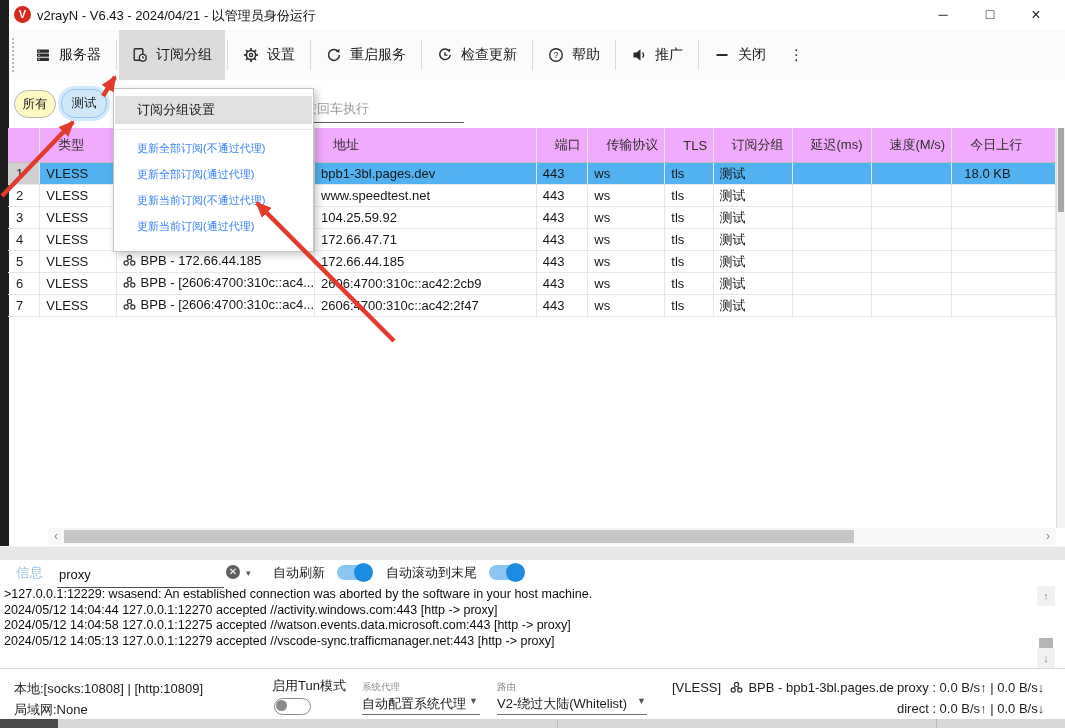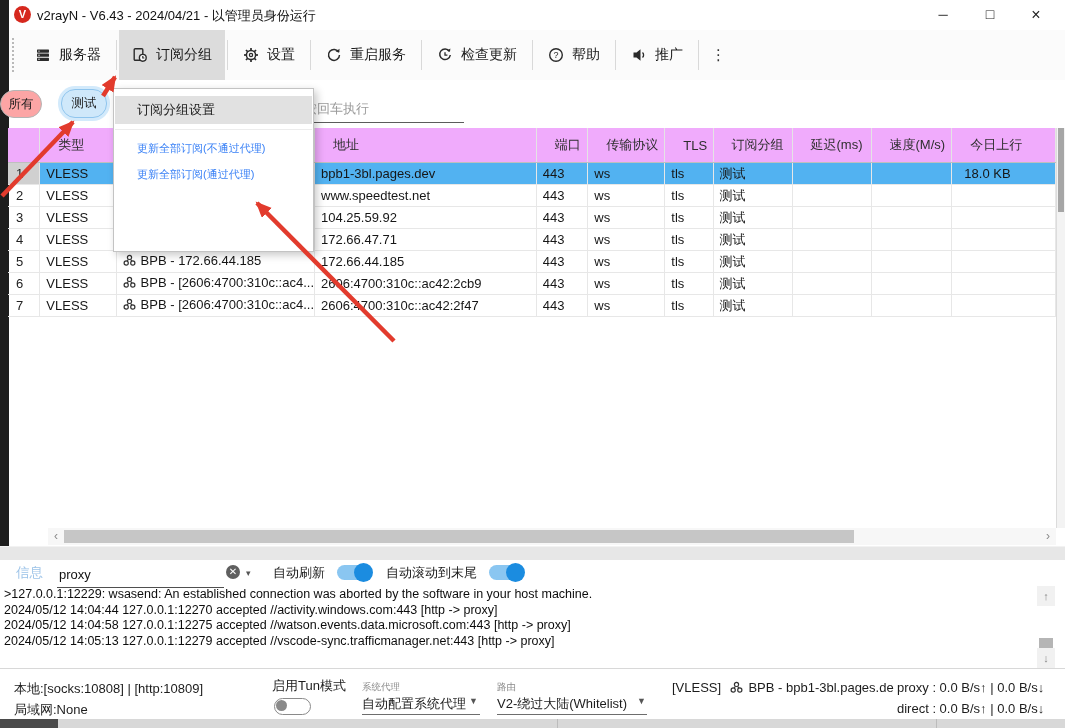--- a/index.html
+++ b/index.html
@@ -16,21 +16,21 @@
   
   .toolbar{position:absolute;left:9px;top:30px;width:1056px;height:50px;background:#fbfbfb;display:flex;align-items:stretch;}
   .grip{width:4px;margin:8px 4px 8px 3px;border-left:2px dotted #b9b9b9;}
   .tbtn{display:flex;align-items:center;gap:8px;padding:0 13px;font-size:14px;color:#1a1a1a;justify-content:space-between;}
   .tbtn.active{background:#dcdcdc;}
   .tsep{width:1px;background:#d9d9d9;margin:10px 2px;}
   .ticon{display:flex;align-items:center;}
   .overflow-dots{display:flex;align-items:center;padding:0 10px;font-size:15px;color:#333;letter-spacing:0;}
   
   .tab-pill{position:absolute;font-size:12.5px;text-align:center;border-radius:14px;}
-  .tab-all{left:0;top:90px;width:40px;height:26px;line-height:26px;background:#fca5a5;border:1px solid #b5b5b5;}
+  .tab-all{left:14px;top:90px;width:40px;height:26px;line-height:26px;background:#fef9c3;border:1px solid #b5b5b5;}
   .tab-test{left:61px;top:89px;width:44px;height:27px;line-height:27px;background:#cfe8fa;border:1px solid #8fc5ee;
             box-shadow:0 0 0 3px rgba(140,200,245,.38);}
   .top-filter{position:absolute;left:250px;top:94px;width:210px;height:26px;border:none;outline:none;
               border-bottom:1.5px solid #5c5c5c;font-size:13px;background:transparent;color:#222;}
   .top-filter::placeholder{color:#9a9a9a;}
   
   .table-wrap{position:absolute;left:8px;top:128px;width:1048px;height:400px;overflow:hidden;border-right:1px solid #dcdcdc;}
   table.stable{border-collapse:collapse;table-layout:fixed;font-size:13px;}
   .stable th{height:34px;font-weight:normal;color:#2e2e2e;text-align:left;padding:0 0 0 18px;
              border-right:1px solid #e4e4e4;border-bottom:1px solid #bfbfbf;background:#f0abfc;white-space:nowrap;overflow:hidden;}
@@ -185,20 +185,28 @@
     <div class="tbtn">
       <span class="ticon">
         <svg width="16" height="16" viewBox="0 0 16 16">
             <polygon points="2.5,5.5 5.5,5.5 9.5,2.2 9.5,13.8 5.5,10.5 2.5,10.5" fill="#2b2b2b"></polygon>
             <path d="M11.5 5.5 A3.4 3.4 0 0 1 11.5 10.5" fill="none" stroke="#2b2b2b" stroke-width="1.3"></path>
           </svg>
       </span>
       <span>推广</span>
     </div>
     <div class="tsep"></div>
+    <div class="tbtn">
+      <span class="ticon">
+        <svg width="16" height="16" viewBox="0 0 16 16">
+            <rect x="2.5" y="7" width="11" height="2" fill="#2b2b2b"></rect>
+          </svg>
+      </span>
+      <span>关闭</span>
+    </div>
     <div class="overflow-dots">⋮</div>
   </div>
 
   <div class="tab-pill tab-all">所有</div>
   <div class="tab-pill tab-test">测试</div>
 
   <input class="top-filter" placeholder="过滤器，按回车执行" style="">
 
   <div class="table-wrap">
     <table class="stable">
@@ -417,20 +425,22 @@
     <div class="vline" style="left:557px;"></div>
     <div class="vline" style="left:936px;"></div>
   </div>
 
   <div class="ctx-menu">
     <div class="ctx-header">订阅分组设置</div>
     <div class="ctx-sep"></div>
     <div class="ctx-items" id="ctx-items">
         <div class="ctx-item">更新全部订阅(不通过代理)</div>
         <div class="ctx-item">更新全部订阅(通过代理)</div>
+        <div class="ctx-item">更新当前订阅(不通过代理)</div>
+        <div class="ctx-item">更新当前订阅(通过代理)</div>
       </div>
   </div>
 
   <svg class="arrows" width="1065" height="728" viewBox="0 0 1065 728">
     <defs>
       <marker id="ah" markerUnits="userSpaceOnUse" markerWidth="18" markerHeight="16" refX="14" refY="7" orient="auto">
         <path d="M0,0 L16,7 L0,14 Z" fill="#e23b2d"></path>
       </marker>
     </defs>
     <line x1="2" y1="196" x2="73" y2="122" stroke="#e23b2d" stroke-width="4.5" marker-end="url(#ah)"></line>

